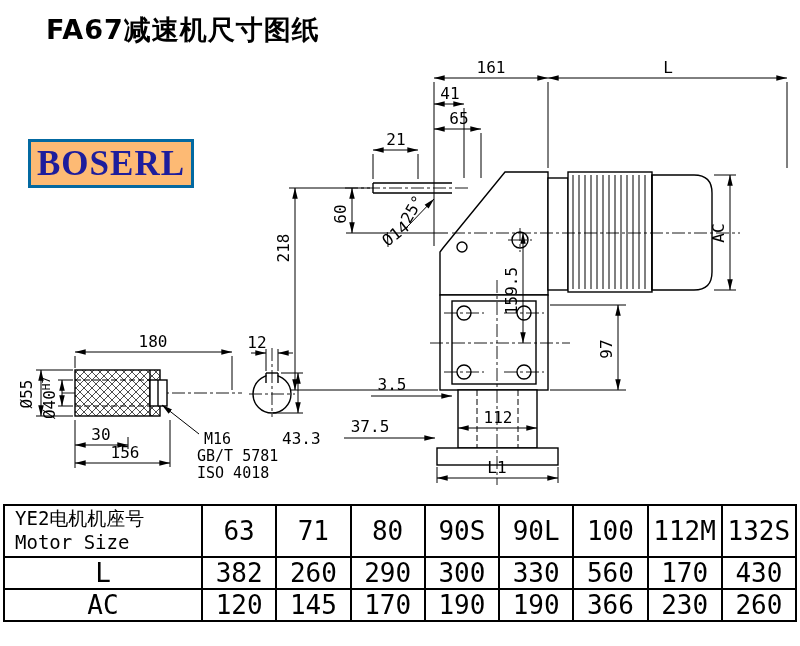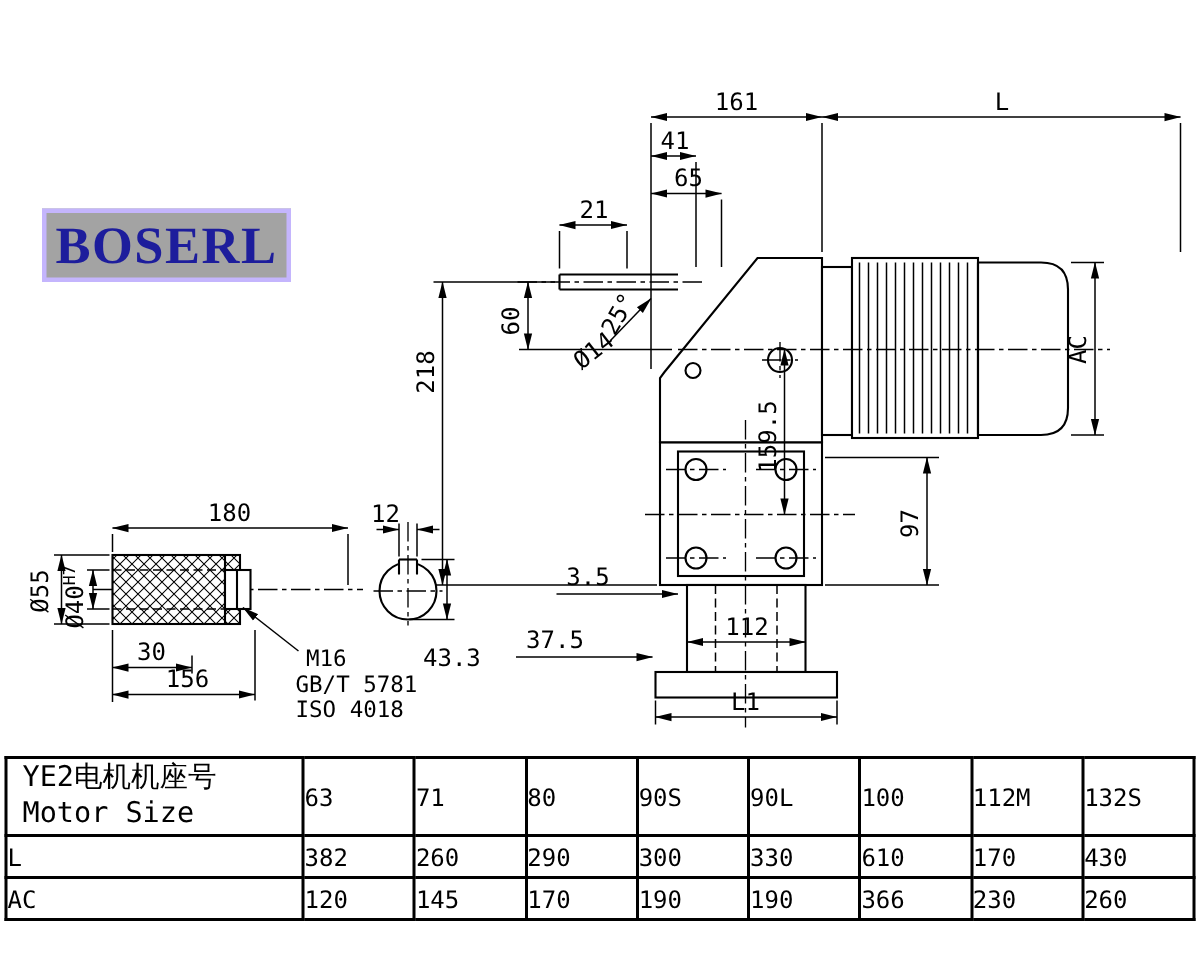--- a/index.html
+++ b/index.html
@@ -1,43 +1,44 @@
 <!DOCTYPE html>
 <html><head>
 <meta charset="utf-8">
 <style>
   * { margin:0; padding:0; box-sizing:border-box; }
   html,body { width:800px; height:646px; background:#fff; font-family:"Liberation Sans",sans-serif; }
   .page { position:absolute; left:0; top:0; width:800px; height:646px; background:#fff; overflow:hidden; }
   .title { position:absolute; left:46px; top:12px; font-size:27px; font-weight:bold; color:#000;
            font-family:"DejaVu Sans","Liberation Sans",sans-serif; letter-spacing:1px; white-space:nowrap; }
-  .logo-box { position:absolute; left:28px; top:139px; width:166px; height:49px; border:3px solid #c4b5fd;
-              display:flex; align-items:center; justify-content:center; background:#a3a3a3; }
+  .logo-box { position:absolute; left:28px; top:139px; width:166px; height:49px; border:3px solid #0369a1;
+              display:flex; align-items:center; justify-content:center; background:#fdba74; }
   .logo-text { font-family:"Liberation Serif",serif; font-weight:bold; font-size:35px; color:#1d1d9c; letter-spacing:1px; }
   svg.drawing { position:absolute; left:0; top:0; }
   .ln   { stroke:#000; stroke-width:1.4; fill:none; }
   .lnw  { stroke:#000; stroke-width:1.4; fill:#fff; }
   .cl   { stroke:#000; stroke-width:0.9; fill:none; stroke-dasharray:13 3 3 3; }
   .hid  { stroke:#000; stroke-width:1; fill:none; stroke-dasharray:6 3; }
   .dim  { stroke:#000; stroke-width:1; fill:none; }
   .dt   { font-family:"DejaVu Sans Mono",monospace; font-size:16px; fill:#000; }
   .dts  { font-family:"DejaVu Sans Mono",monospace; font-size:15px; fill:#000; }
   .dims-table { position:absolute; left:3px; top:504px; width:794px; border-collapse:collapse;
                 table-layout:fixed; font-family:"DejaVu Sans Mono",monospace; background:#fff; }
-  .dims-table th, .dims-table td { border:2px solid #000; text-align:left; font-weight:normal;
-                color:#000; font-size:16px; padding:0; height:28px; }
+  .dims-table th, .dims-table td { border:2px solid #000; text-align:center; font-weight:normal;
+                color:#000; font-size:26px; padding:0; height:28px; }
   .dims-table tr.hdr th { height:52px; }
   .dims-table th.c0 { width:198px; text-align:left; padding-left:10px; font-size:19px; line-height:1.25; }
   .dims-table th.c0 .l2 { display:block; }
 </style>
 </head>
 <body>
 
 <div class="page">
 
+  <div class="title">FA67减速机尺寸图纸</div>
 
   <div class="logo-box">
     <span class="logo-text">BOSERL</span>
   </div>
 
   <svg class="drawing" width="800" height="504" viewBox="0 0 800 504">
     <defs>
       <marker id="arr" viewBox="0 0 10 6" markerWidth="11" markerHeight="7" refX="9.7" refY="3" orient="auto-start-reverse" markerUnits="userSpaceOnUse">
         <path d="M0,0.5 L10,3 L0,5.5 Z" fill="#000"></path>
       </marker>
@@ -277,21 +278,21 @@
       <th>112M</th>
       <th>132S</th>
     </tr>
     <tr>
       <td>L</td>
       <td>382</td>
       <td>260</td>
       <td>290</td>
       <td>300</td>
       <td>330</td>
-      <td>610</td>
+      <td>560</td>
       <td>170</td>
       <td>430</td>
     </tr>
     <tr>
       <td>AC</td>
       <td>120</td>
       <td>145</td>
       <td>170</td>
       <td>190</td>
       <td>190</td>

